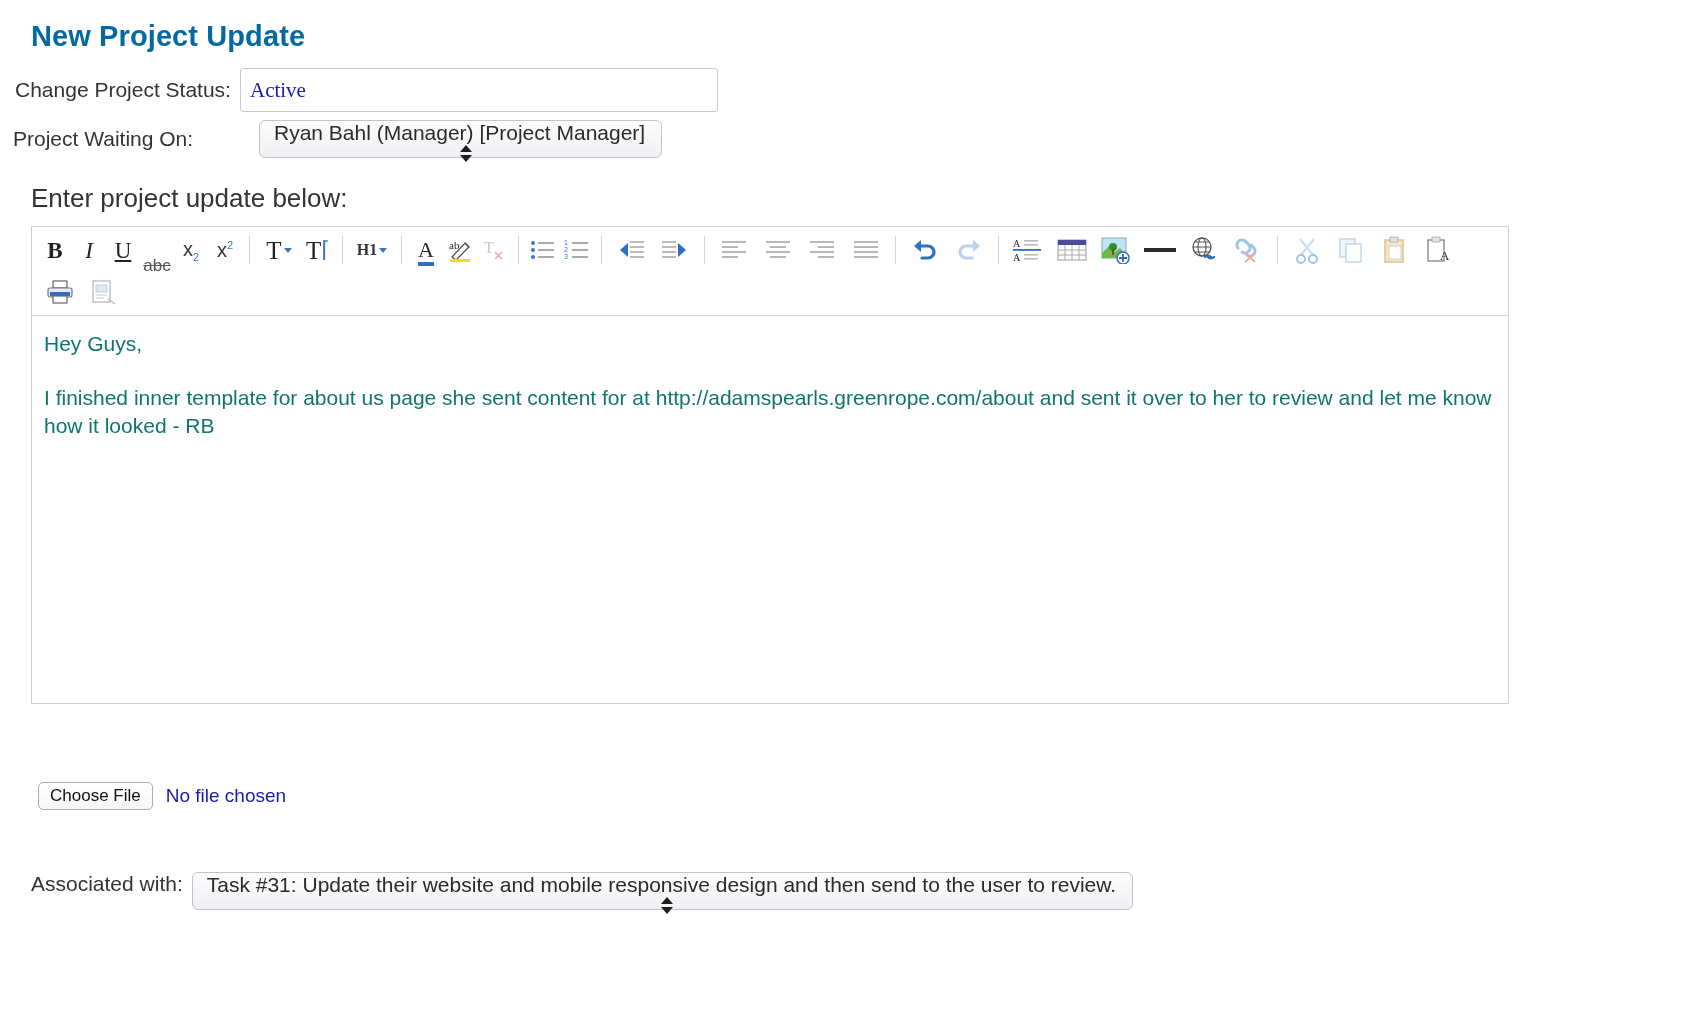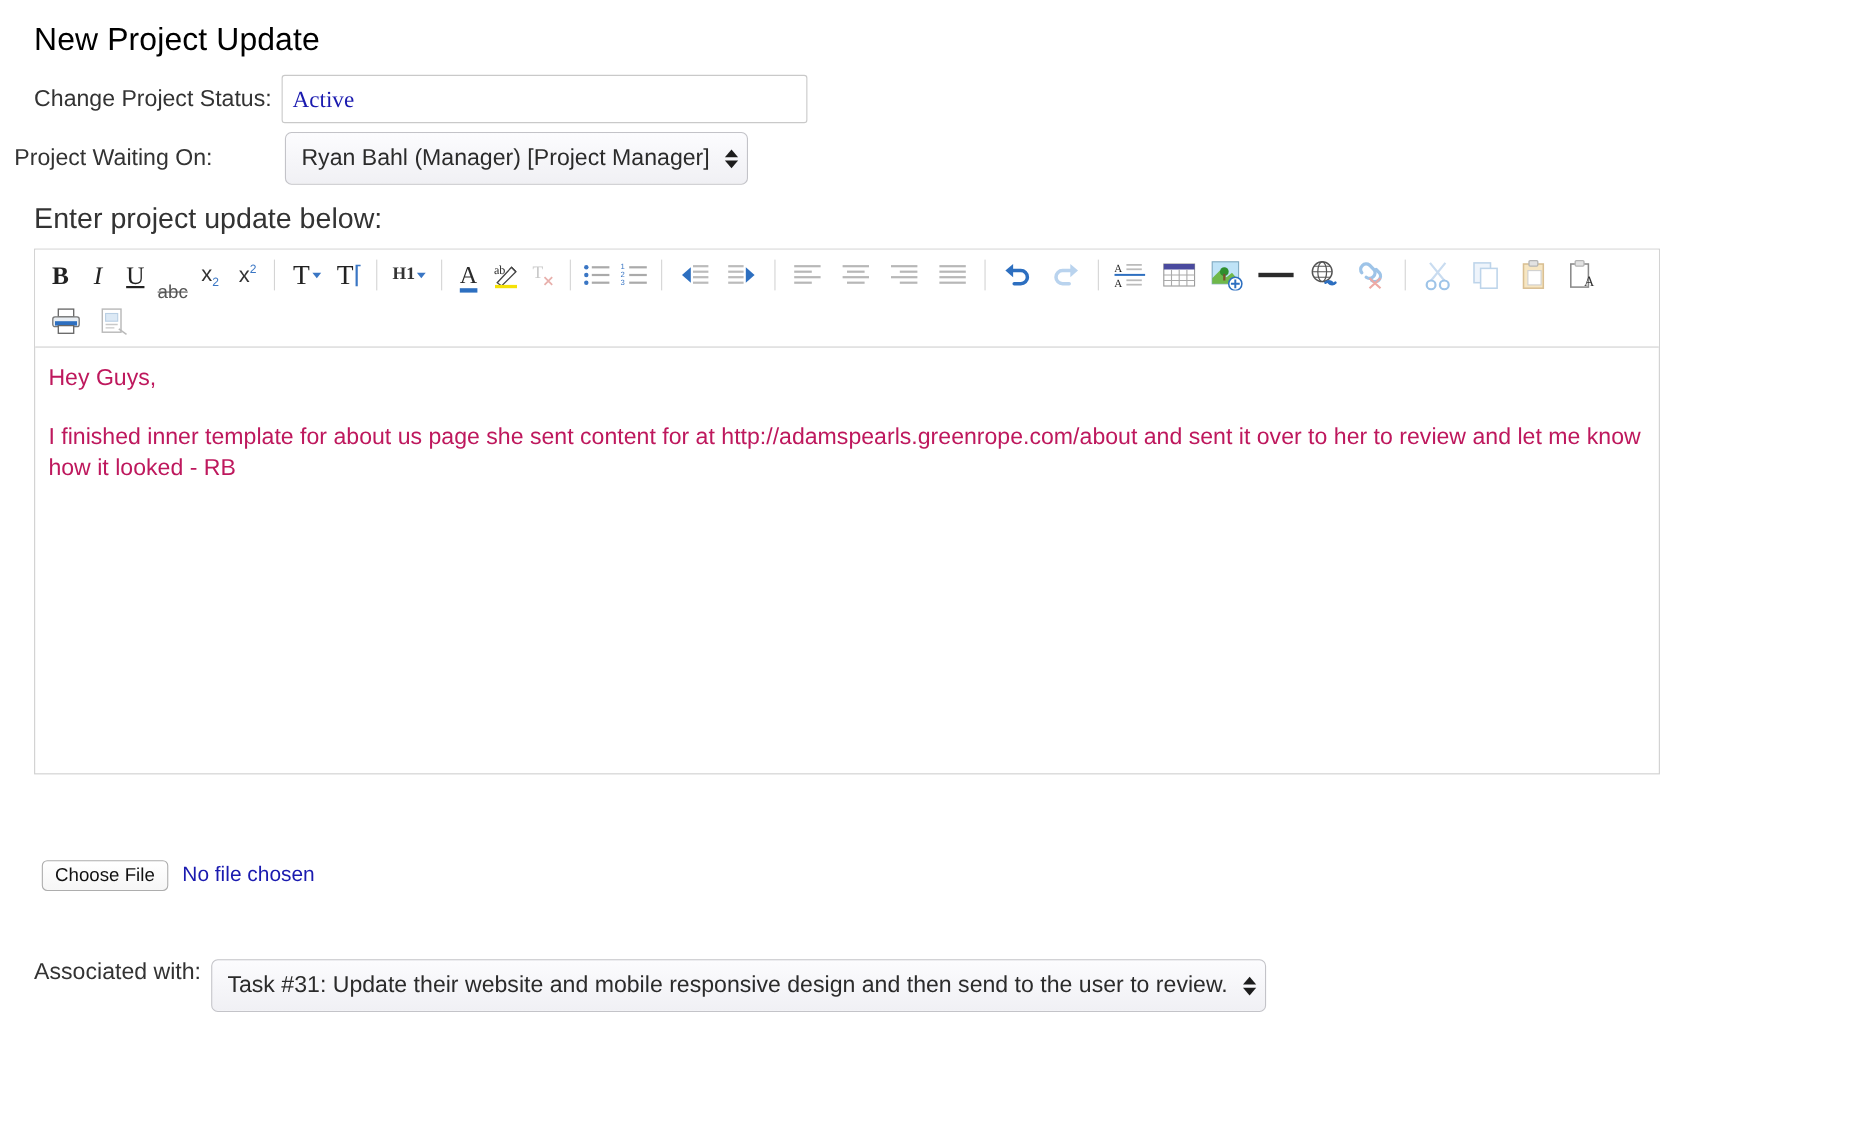--- a/index.html
+++ b/index.html
@@ -21,30 +21,30 @@
     padding: 0;
     box-sizing: border-box;
   }
 
   
   .page-title {
     position: absolute;
     left: 31px;
     top: 20px;
     font-size: 29px;
-    font-weight: 400;
-    color: #000000;
+    font-weight: 700;
+    color: #0369a1;
     letter-spacing: 0.1px;
     white-space: nowrap;
   }
 
   
   .row-status {
     position: absolute;
-    left: 31px;
+    left: 15px;
     top: 68px;
     display: flex;
     align-items: center;
     justify-content: center;
   }
   .label-status {
     font-size: 21px;
     color: #333;
     white-space: nowrap;
     margin-right: 9px;
@@ -73,29 +73,30 @@
   }
   .label-waiting {
     font-size: 21px;
     color: #333;
     white-space: nowrap;
     width: 246px;
   }
   .select-box {
     display: inline-flex;
     align-items: center;
-    height: 48px;
+    height: 38px;
     box-sizing: border-box;
     border: 1px solid #c3c3c8;
     border-radius: 6px;
     background: linear-gradient(#fcfcfe, #f0f0f4);
     padding: 0 6px 0 14px;
     font-size: 21px;
     color: #2b2b2b;
     white-space: nowrap;
+    flex-direction: column;
   }
   .select-box .sel-text { padding-right: 10px; }
   .updown {
     display: inline-flex;
     flex-direction: column;
     align-items: center;
     justify-content: center;
     line-height: 0;
     width: 16px;
     margin-left: 2px;
@@ -182,21 +183,21 @@
   .font-A { position:relative; font-family:"Liberation Serif",serif; font-size:22px; color:#2b2b2b; line-height:1; }
   .underbar { position:absolute; left:0; right:0; bottom:-5px; height:4px; }
   .pen-wrap { position:relative; font-family:"Liberation Serif",serif; font-size:15px; color:#2b2b2b;}
   .svgicon { display:block; }
 
   
   .edit-area {
     padding: 14px 12px 10px 12px;
     font-family: "Liberation Sans", sans-serif;
     font-size: 21px;
-    color: #be185d;
+    color: #0f766e;
     line-height: 1.33;
     height: 100%;
     box-sizing: border-box;
   }
   .edit-area p { margin: 0 0 26px 0; }
   .edit-area p:last-child { margin-bottom: 0; }
 
   
   .file-row {
     position: absolute;

